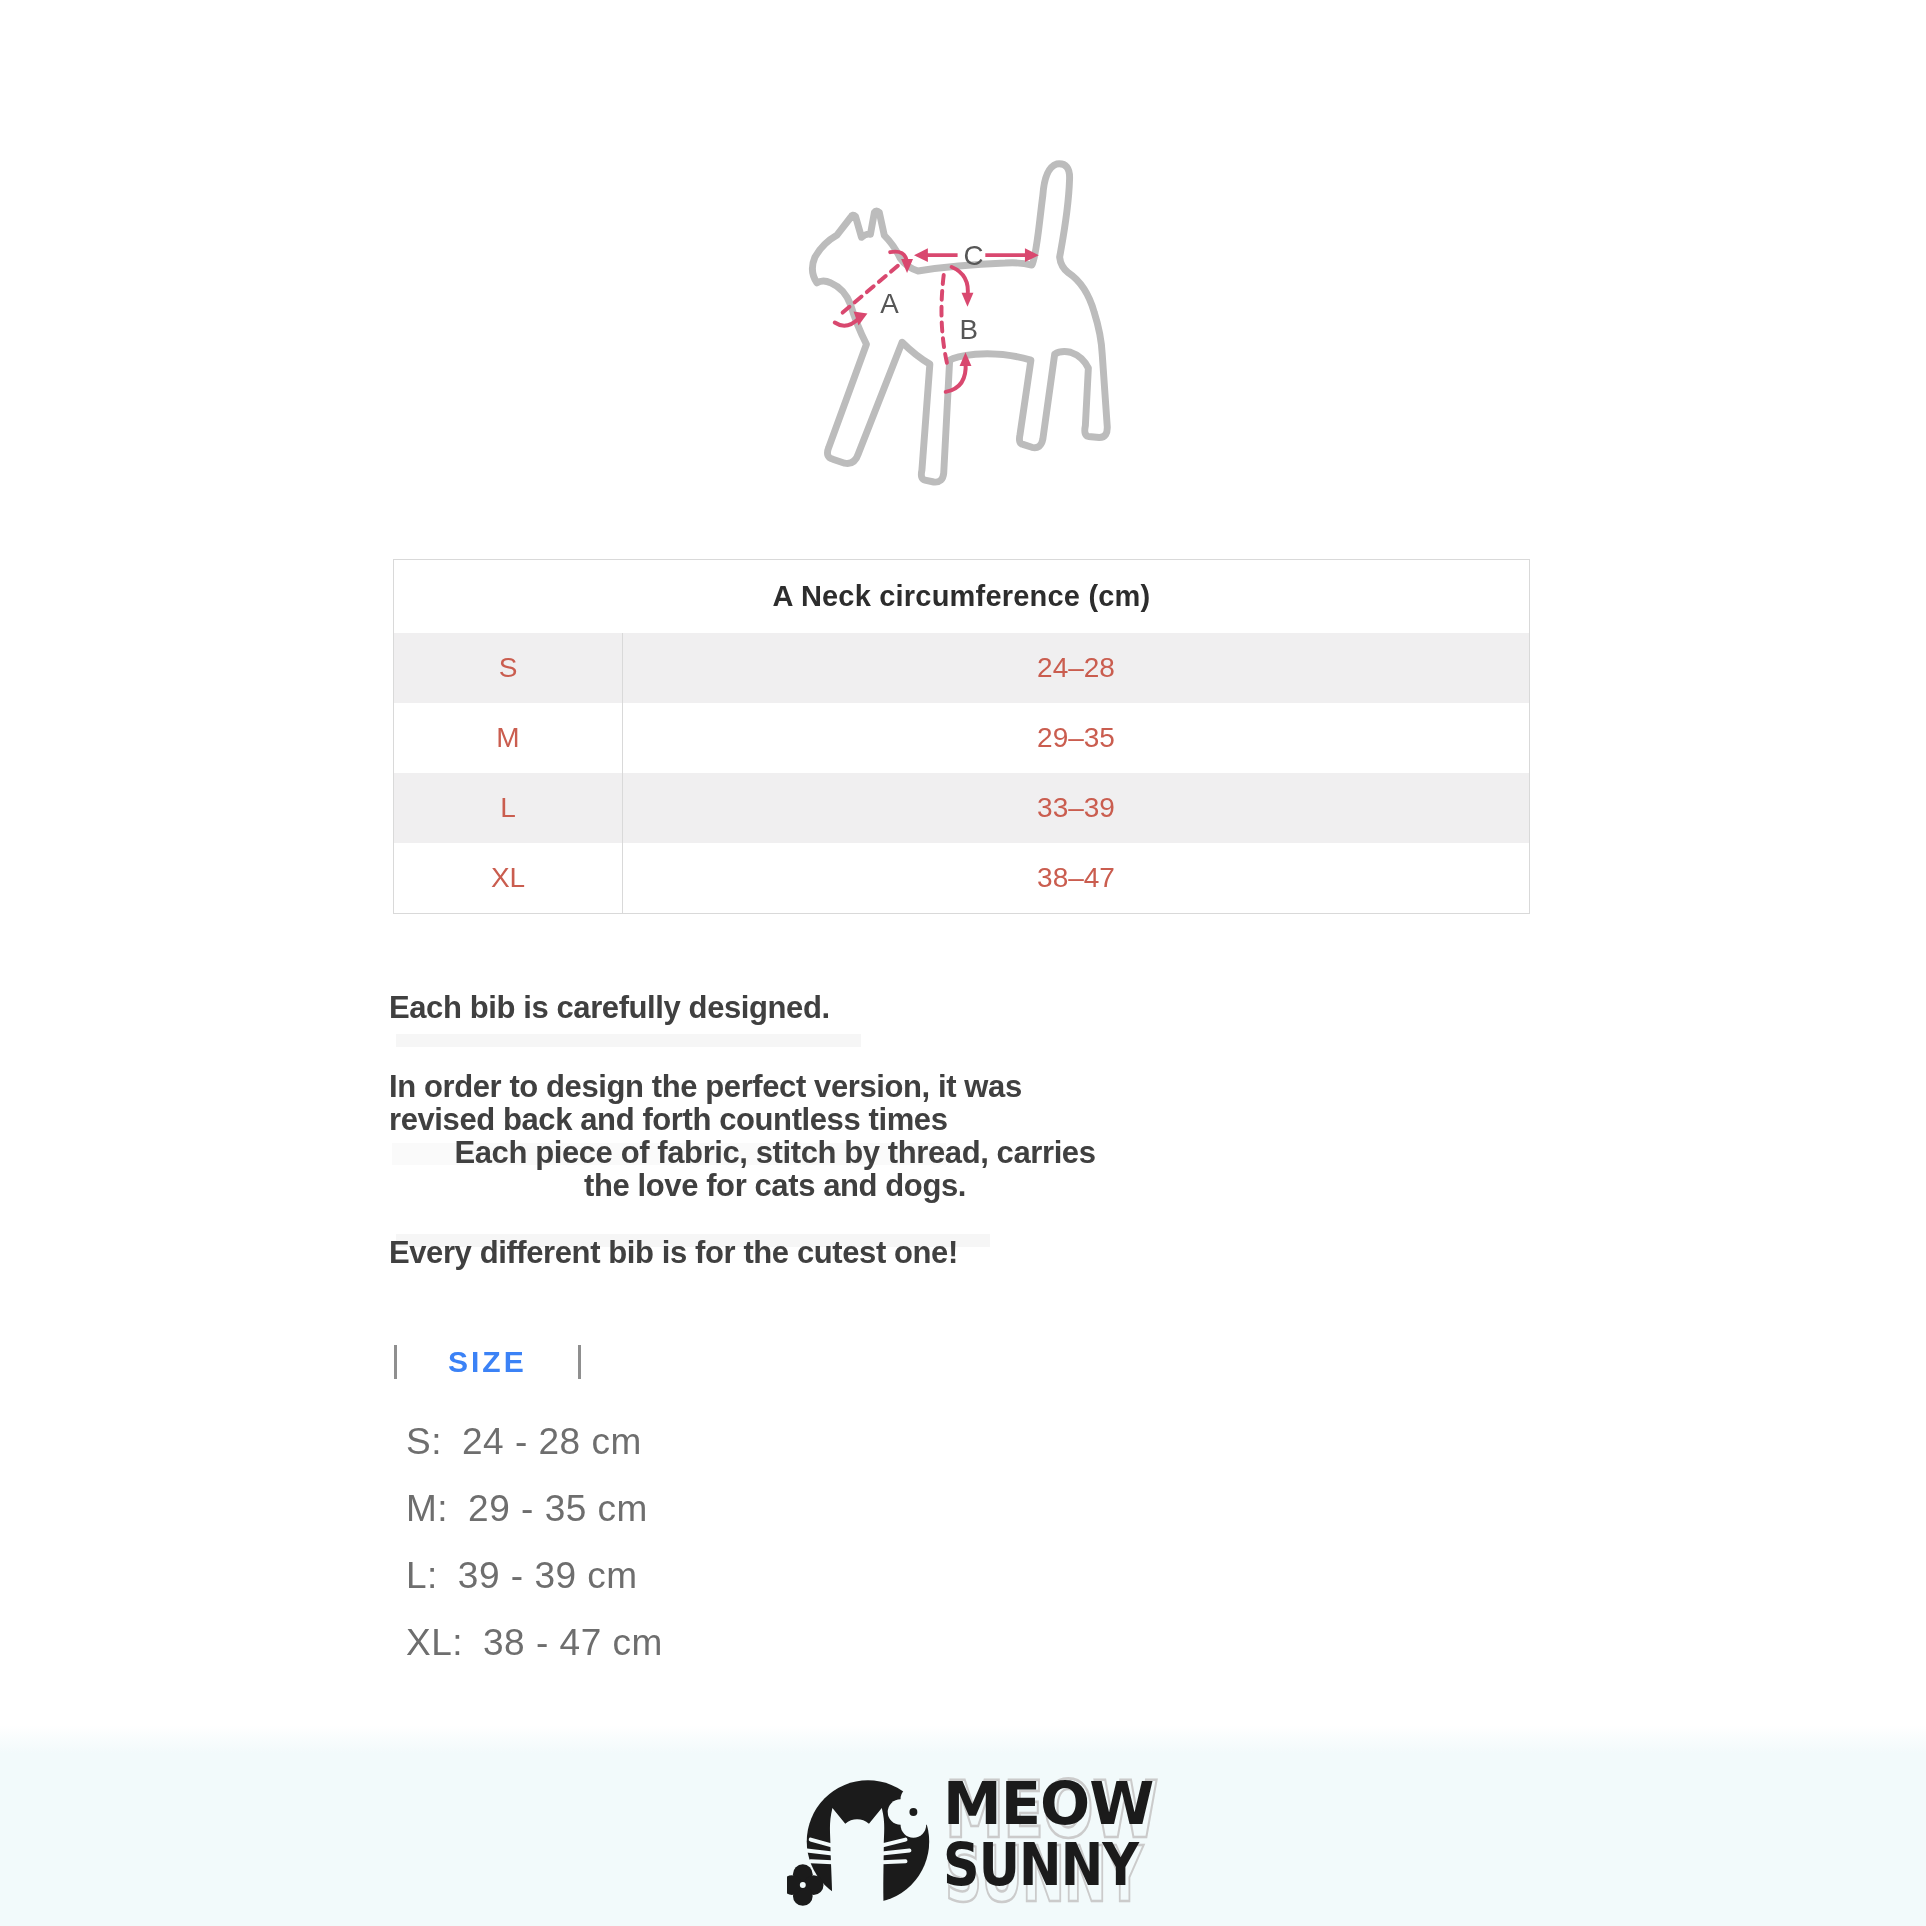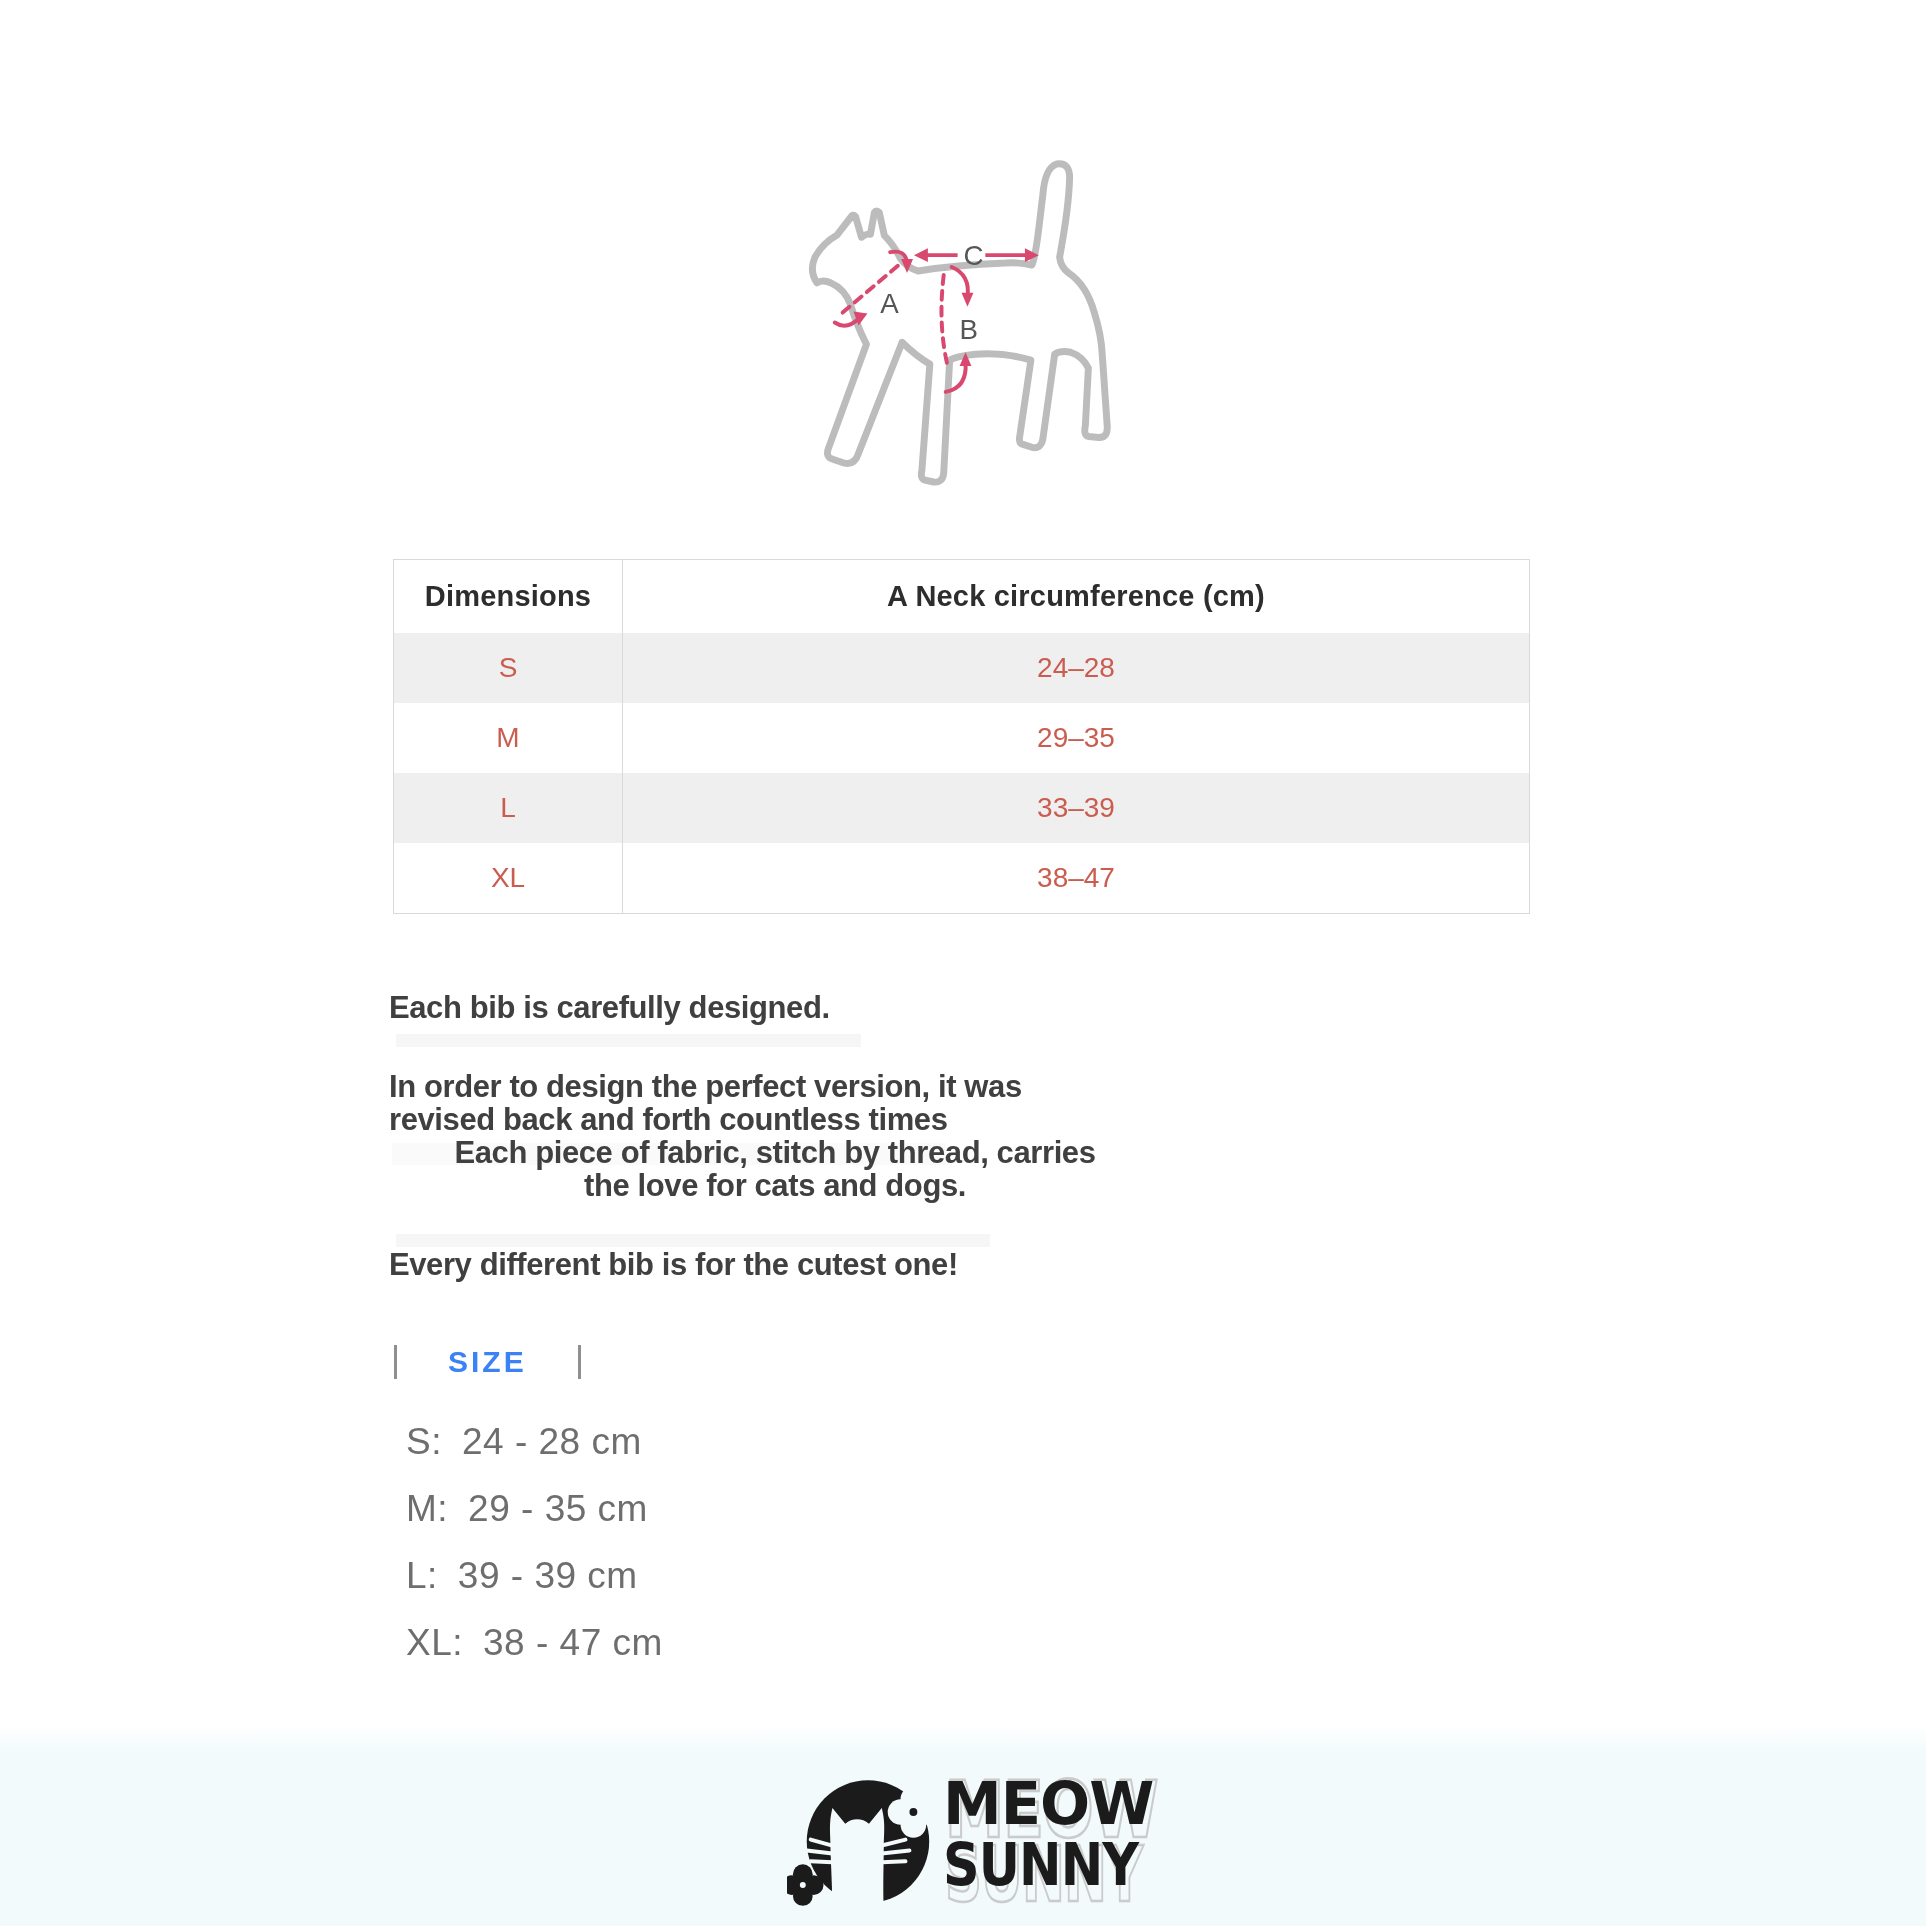--- a/index.html
+++ b/index.html
@@ -27,21 +27,21 @@
   .artifact{position:absolute;background:#f6f6f6;}
   .artifact.a2{background:#fafafa;}
   
   .copy{position:absolute;left:389px;top:991px;width:772px;}
   .copy p{
     margin:0;font-weight:700;font-size:31px;line-height:33px;color:#404040;
     letter-spacing:-0.4px;white-space:pre-line;position:relative;z-index:1;
   }
   .copy p.p2{margin-top:46px;}
   .copy p.p3{text-align:center;}
-  .copy p.p4{margin-top:46px;}
+  .copy p.p4{margin-top:34px;}
   
   .size-head{position:absolute;left:394px;top:1342px;display:flex;align-items:center;height:40px;}
   .size-head .vbar{width:3px;height:34px;background:#8f8f8f;}
   .size-head .size-title{
     font-weight:700;font-size:30px;color:#3b82f6;letter-spacing:3px;
     margin:0 51px;
   }
   
   .size-list{position:absolute;left:406px;top:1408px;}
   .size-list .item{
@@ -100,21 +100,20 @@
 
     <line x1="116" y1="100" x2="152" y2="100" stroke="#d9486f" stroke-width="4"></line>
     <polygon points="108,100 122,93 122,107" fill="#d9486f"></polygon>
     <line x1="180" y1="100" x2="226" y2="100" stroke="#d9486f" stroke-width="4"></line>
     <polygon points="234,100 220,93 220,107" fill="#d9486f"></polygon>
     <text x="158" y="110" font-size="28" fill="#565656" font-family="Liberation Sans, sans-serif">C</text>
   </svg>
 
   <div class="size-table">
     <div class="tr head">
-      <div class="td c1">Dimensions</div>
       <div class="td c2">A Neck circumference (cm)</div>
     </div>
     <div class="tr row alt">
       <div class="td c1">S</div>
       <div class="td c2">24–28</div>
     </div>
     <div class="tr row">
       <div class="td c1">M</div>
       <div class="td c2">29–35</div>
     </div>

